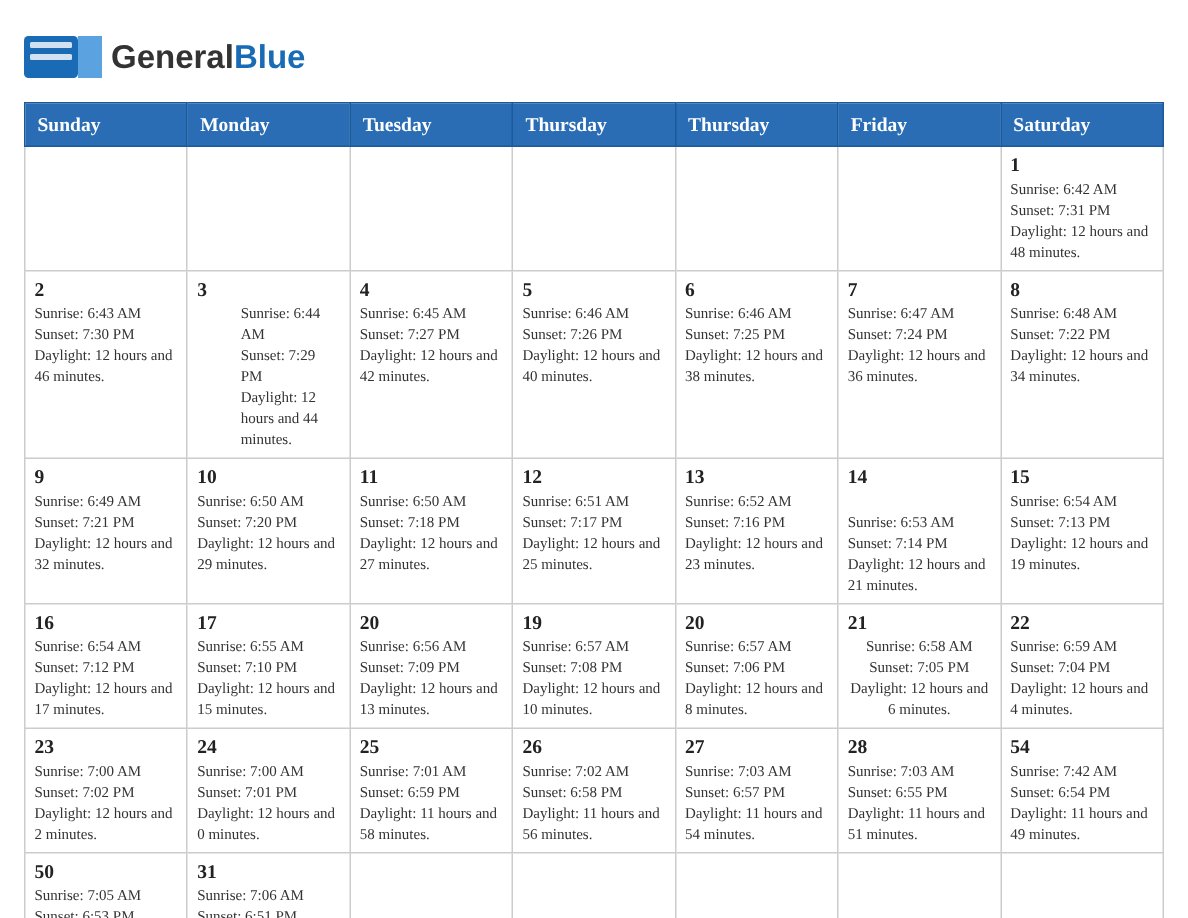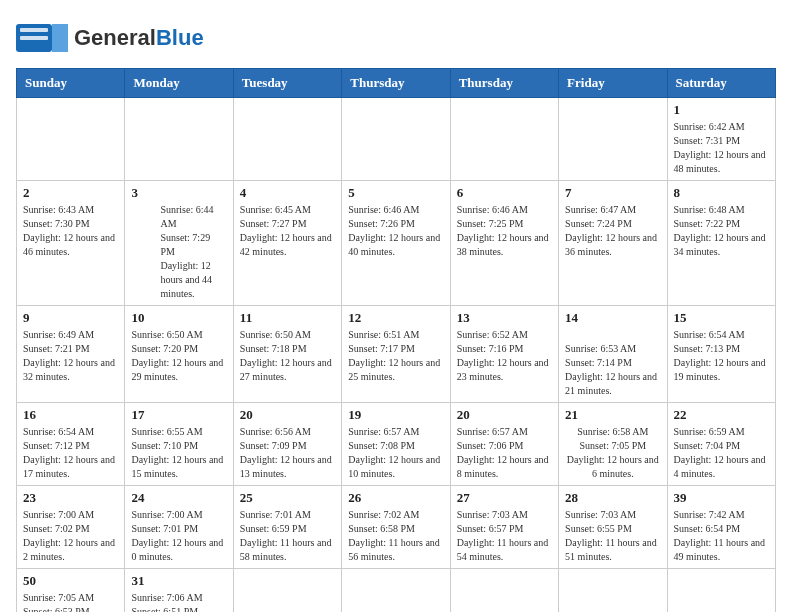--- a/index.html
+++ b/index.html
@@ -285,21 +285,21 @@
 Sunset: 6:57 PM
 Daylight: 11 hours and 54 minutes.</div>
         </td>
         <td>
           <span class="day-number">28</span>
           <div class="day-info" style="white-space: pre-line;">Sunrise: 7:03 AM
 Sunset: 6:55 PM
 Daylight: 11 hours and 51 minutes.</div>
         </td>
         <td>
-          <span class="day-number">39</span>
+          <span class="day-number">54</span>
           <div class="day-info" style="white-space: pre-line;">Sunrise: 7:42 AM
 Sunset: 6:54 PM
 Daylight: 11 hours and 49 minutes.</div>
         </td>
       </tr>
       <tr>
         <td>
           <span class="day-number">50</span>
           <div class="day-info" style="white-space: pre-line;">Sunrise: 7:05 AM
 Sunset: 6:53 PM

